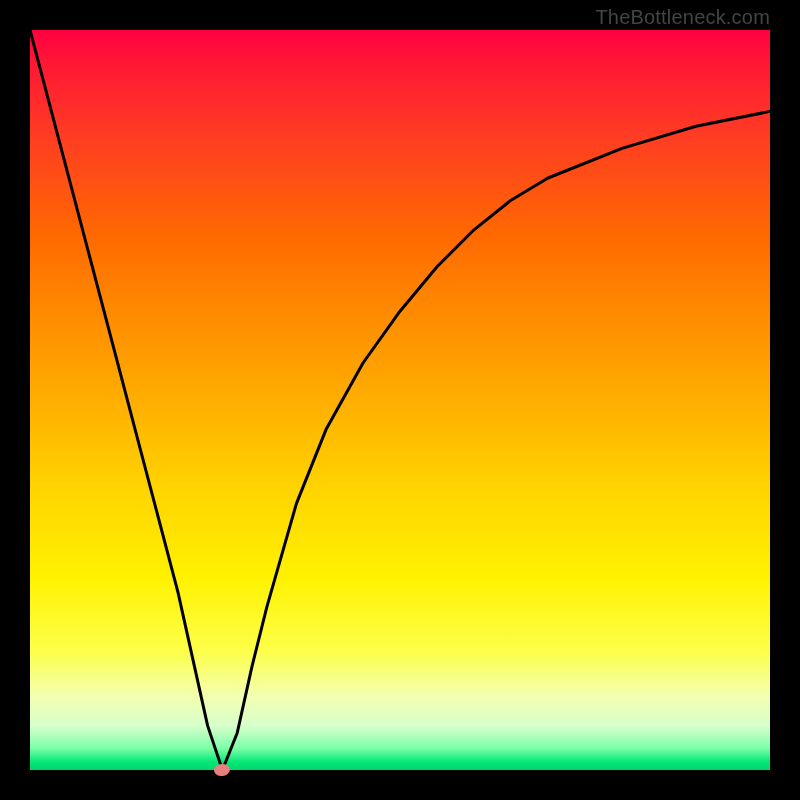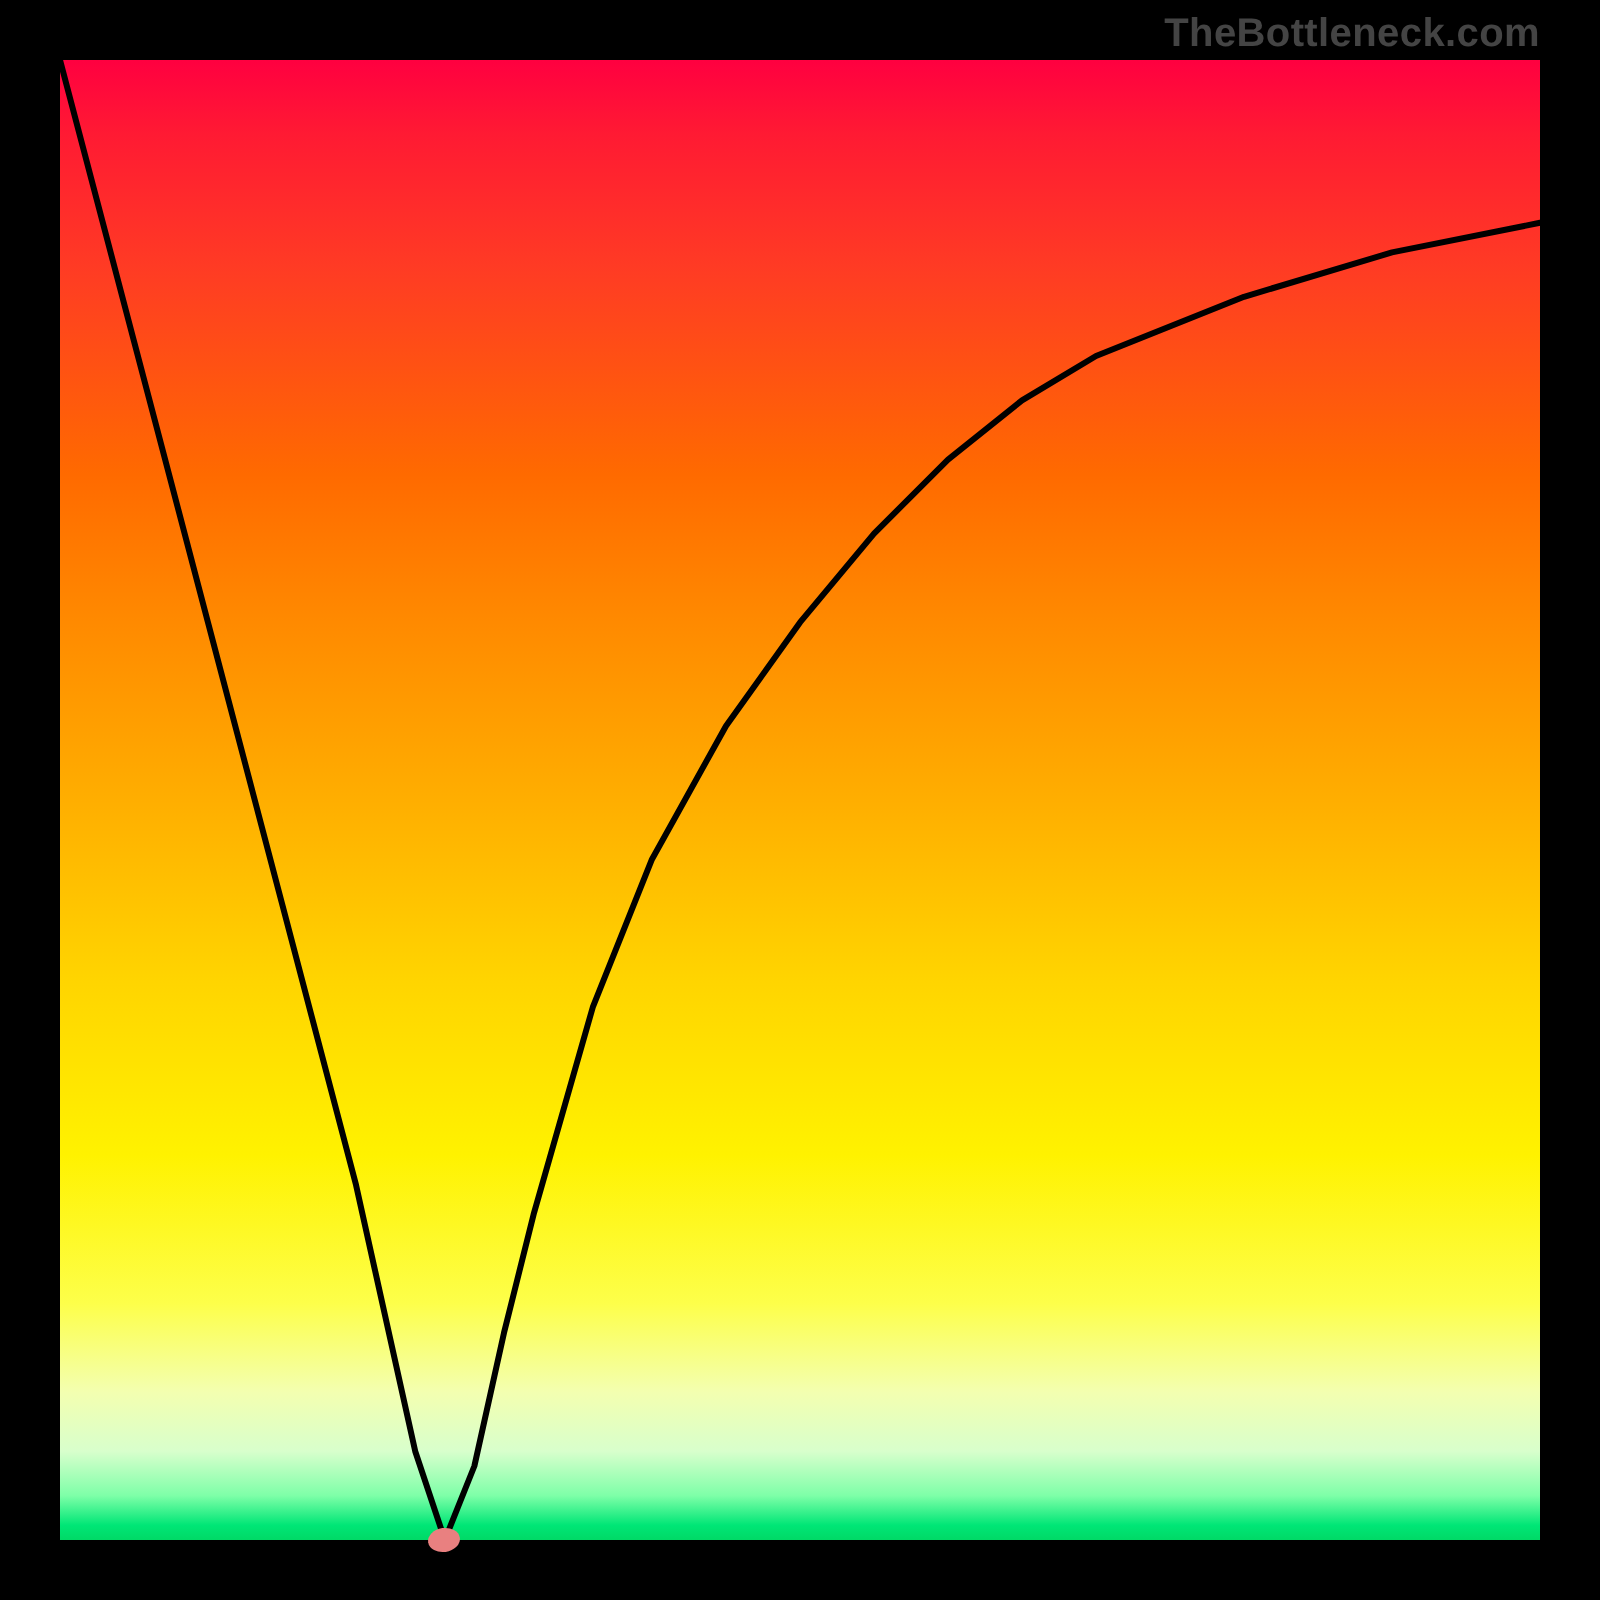--- a/index.html
+++ b/index.html
@@ -43,21 +43,21 @@
       #00e676 99%,
       #00d966 100%
     );
   }
   .watermark {
     position: absolute;
     top: 6px;
     right: 30px;
     color: #444;
     font-size: 20px;
-    font-weight: 700;
+    font-weight: 400;
     letter-spacing: 0.2px;
   }
   svg.curve {
     position: absolute;
     left: 0;
     top: 0;
     width: 740px;
     height: 740px;
     overflow: visible;
   }

